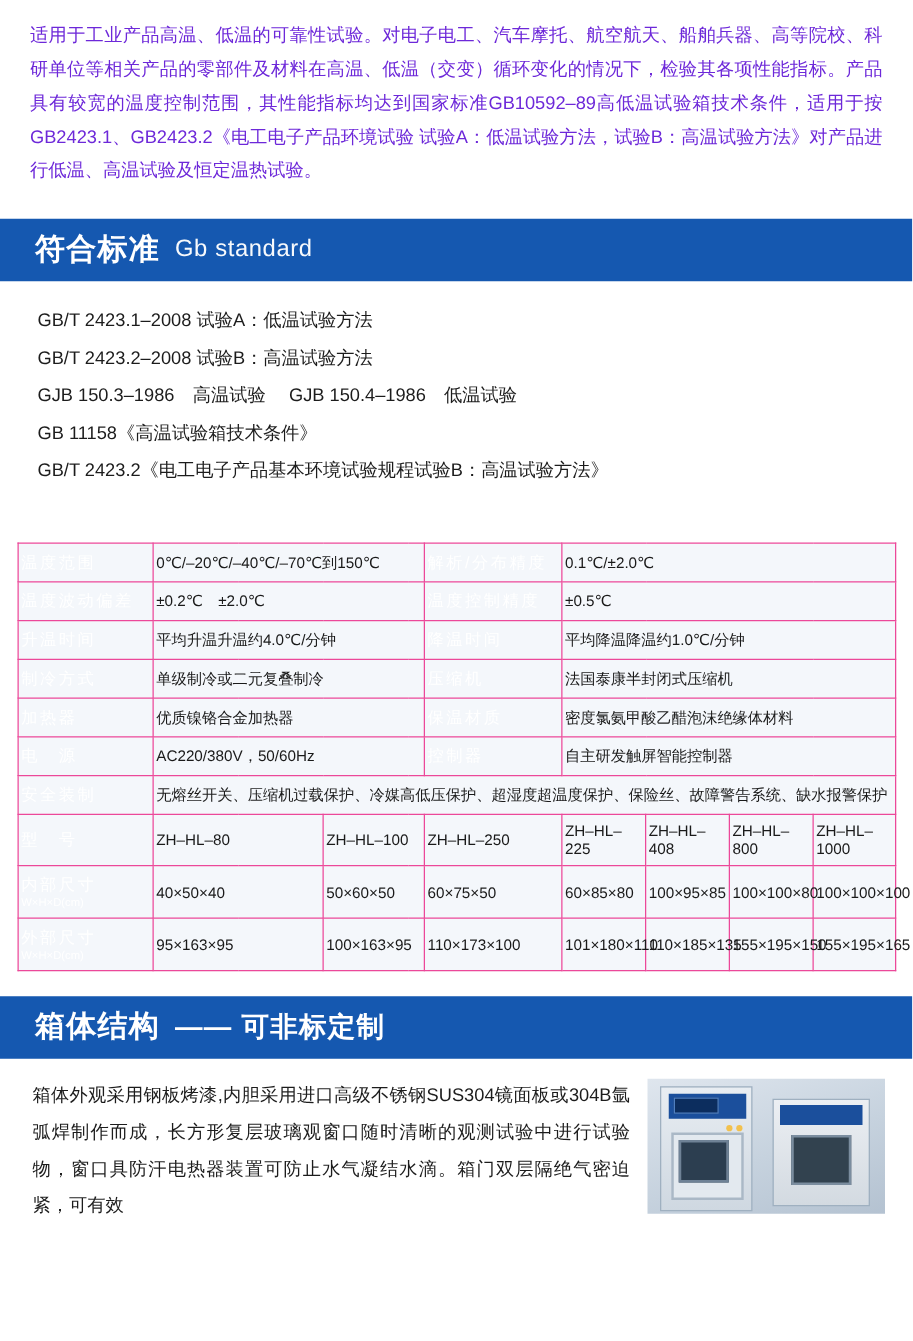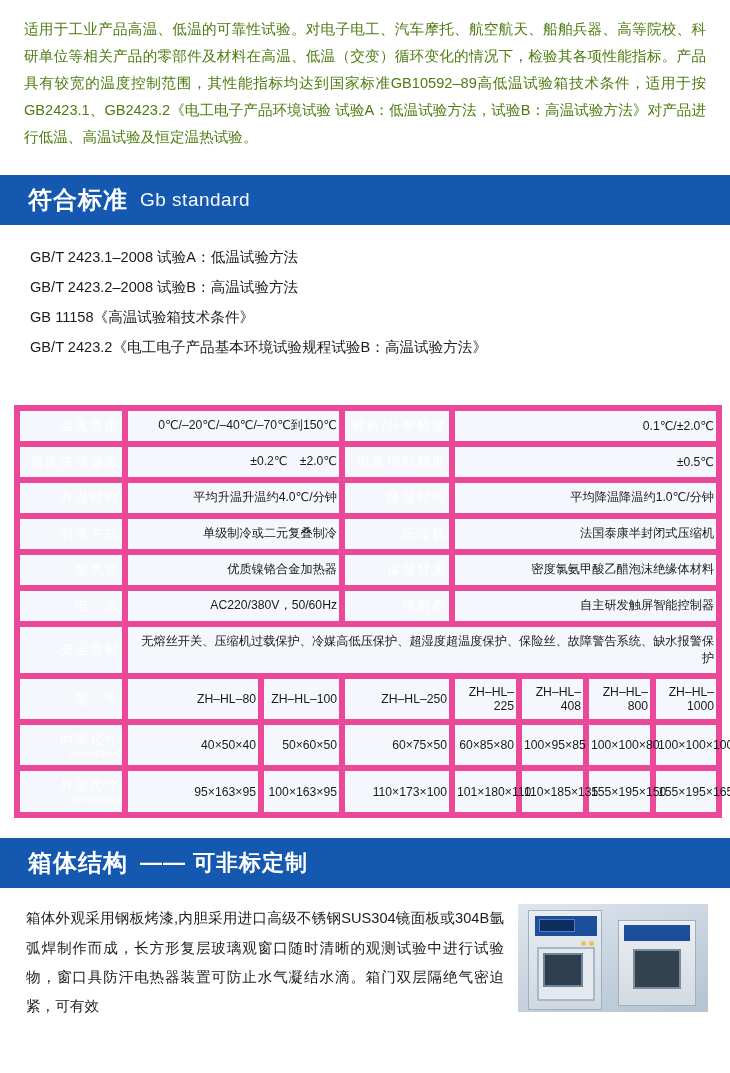--- a/index.html
+++ b/index.html
@@ -38,21 +38,21 @@
     letter-spacing: 0.5px;
     line-height: 1;
     opacity: 0.97;
   }
 
   
   .prose {
     padding: 16px 24px 10px 24px;
     font-size: 14.6px;
     line-height: 1.85;
-    color: #4d7c0f;
+    color: #6d28d9;
     text-align: justify;
   }
   .std-list {
     padding: 18px 16px 14px 30px;
     font-size: 14.6px;
     line-height: 2.05;
     color: #1c1c1c;
   }
   .std-list div { white-space: nowrap; }
 
@@ -61,23 +61,23 @@
     padding: 14px 14px 6px 14px;
   }
   table.spec {
     width: 702px;
     border-collapse: collapse;
     table-layout: fixed;
     font-size: 12.2px;
     color: #1a1a1a;
   }
   table.spec td {
-    border: 6px solid #ec4899;
+    border: 1px solid #ec4899;
     padding: 6px 2px;
-    text-align: right;
+    text-align: left;
     vertical-align: middle;
     height: 30px;
     background: #f4f7fb;
   }
   td.lbl {
     background: #1558b0;
     color: #ffffff;
     font-size: 13px;
     font-weight: normal;
     letter-spacing: 2px;
@@ -168,20 +168,21 @@
 
   <div class="gap"></div>
 
   <div class="bar">
     <span class="cn">符合标准</span>
     <span class="en">Gb standard</span>
   </div>
   <div class="std-list">
     <div>GB/T 2423.1–2008 试验A：低温试验方法</div>
     <div>GB/T 2423.2–2008 试验B：高温试验方法</div>
+    <div>GJB 150.3–1986　高温试验　 GJB 150.4–1986　低温试验</div>
     <div>GB 11158《高温试验箱技术条件》</div>
     <div>GB/T 2423.2《电工电子产品基本环境试验规程试验B：高温试验方法》</div>
   </div>
 
   <div class="gap"></div>
 
 
   <div class="table-wrap">
     <table class="spec">
       <colgroup>

